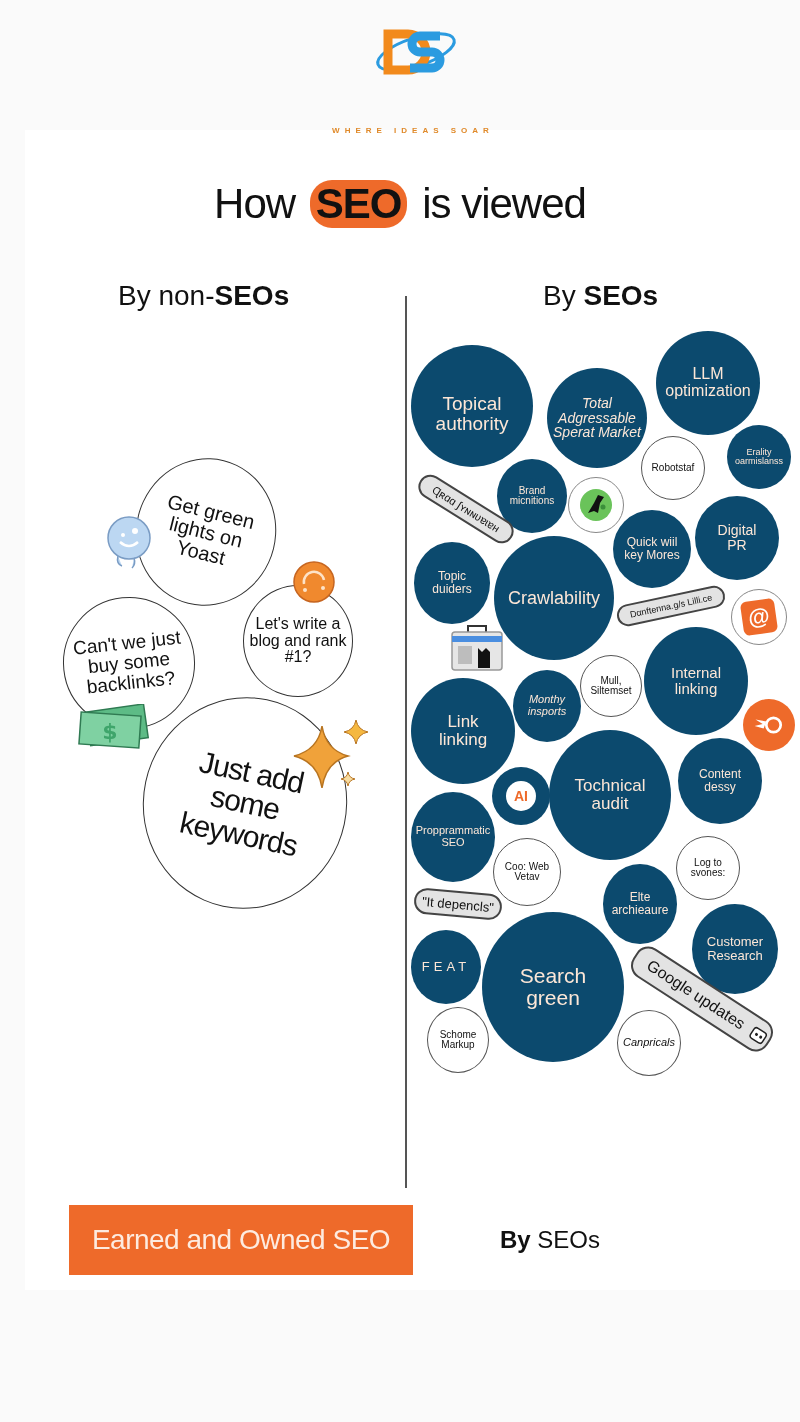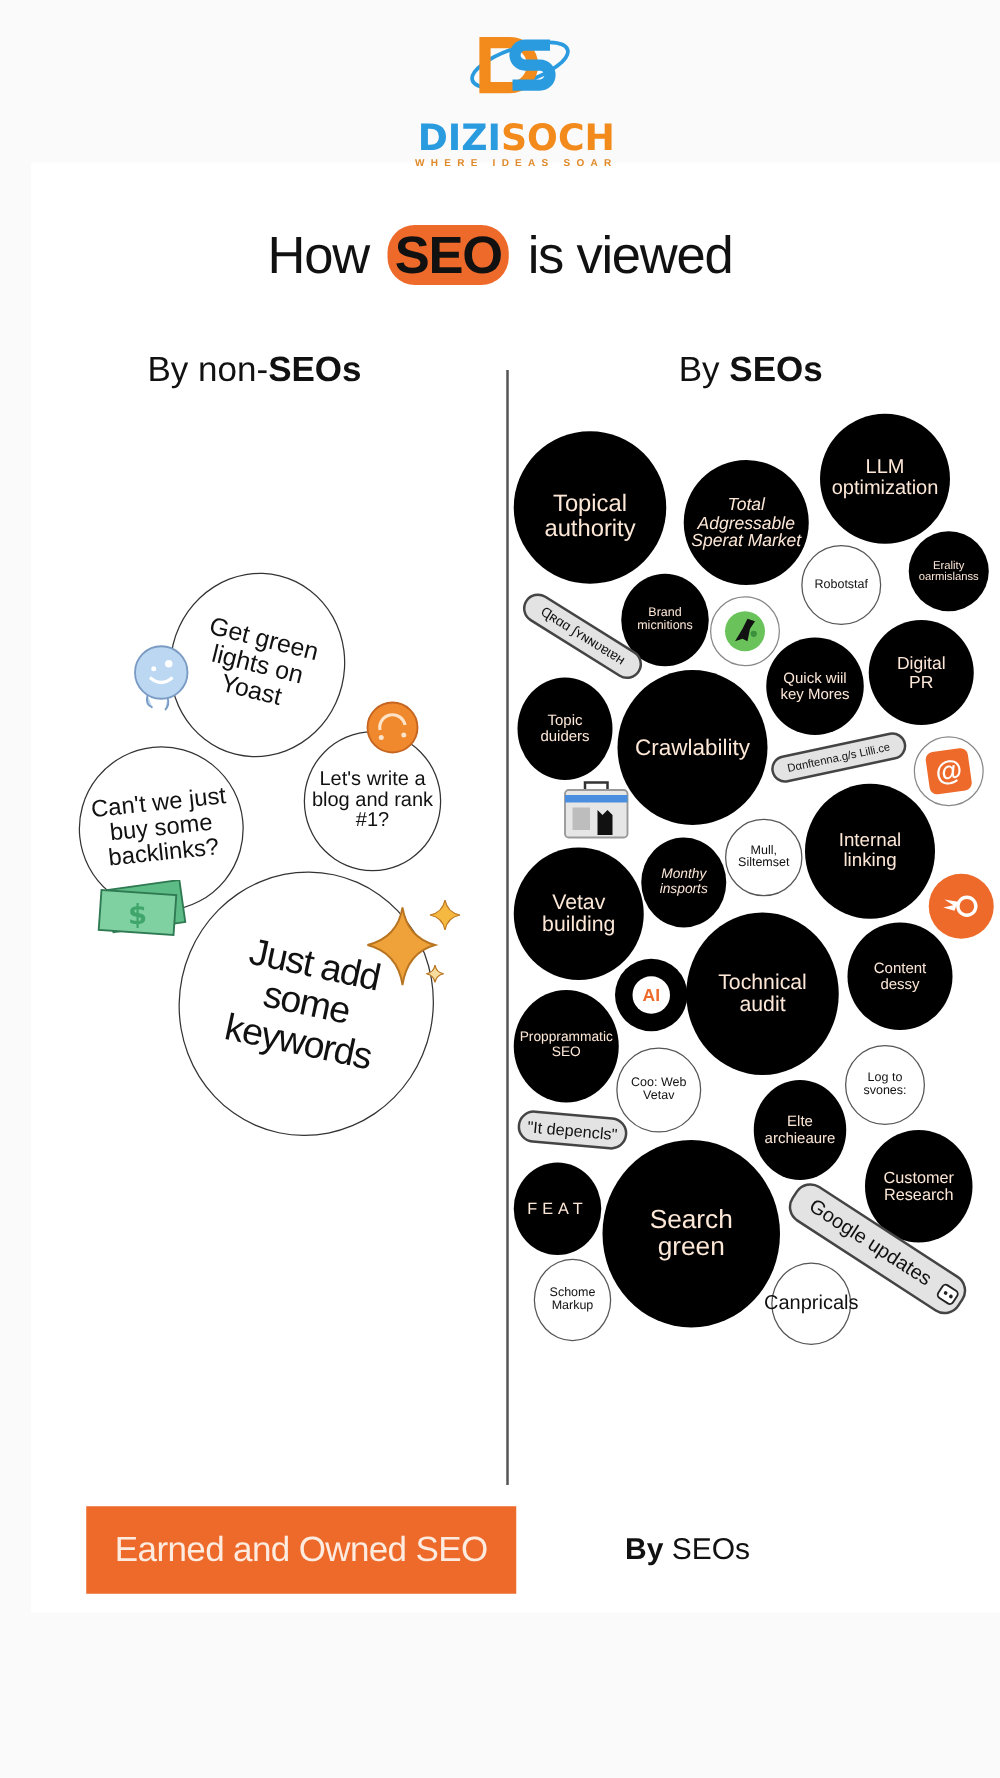--- a/index.html
+++ b/index.html
@@ -9,40 +9,39 @@
   .logo-mark{position:absolute;left:52px;top:0;width:90px;height:68px;}
   .logo-word{position:absolute;left:0;top:72px;width:190px;text-align:center;font-family:"DejaVu Sans",sans-serif;font-weight:bold;font-size:29px;letter-spacing:0px;line-height:32px;}
   .logo-word .b{color:#2b9be0;} .logo-word .o{color:#f28a1c;}
   .logo-tag{position:absolute;left:0;top:104px;width:190px;text-align:center;font-size:8px;letter-spacing:5px;color:#e08a2a;font-weight:bold;}
   .title{position:absolute;left:0;top:176px;width:800px;text-align:center;font-size:42px;line-height:56px;letter-spacing:-1px;}
   .title .pill{display:inline-block;background:#ee6a2a;border-radius:22px;padding:0 6px;font-weight:bold;margin:0 4px;line-height:48px;}
   .col-head{position:absolute;top:278px;font-size:28px;line-height:36px;}
   .col-head b{font-weight:bold;}
   .divider{position:absolute;left:405px;top:296px;width:1.5px;height:892px;background:#555;}
   .bub{position:absolute;border-radius:50%;display:flex;align-items:center;justify-content:center;text-align:center;box-sizing:border-box;line-height:1.05;}
-  .bub.o{background:#000000;color:#fde7d7;}
+  .bub.o{background:#0c4a6e;color:#fde7d7;}
   .bub.w{background:#fff;border:1.5px solid #555;color:#111;}
   .bub.ol{background:#fff;border:1.5px solid #333;color:#111;}
   .tag{position:absolute;background:#e3e3e3;border:2px solid #444;border-radius:14px;display:flex;align-items:center;justify-content:center;color:#111;font-size:13px;white-space:nowrap;box-sizing:border-box;}
   .icon-circ{position:absolute;border-radius:50%;display:flex;align-items:center;justify-content:center;box-sizing:border-box;}
   .footer-btn{position:absolute;left:69px;top:1205px;width:344px;height:70px;background:#ee6a2a;color:#fdebe0;font-size:28px;display:flex;align-items:center;justify-content:center;letter-spacing:-0.5px;}
   .footer-label{position:absolute;left:500px;top:1224px;font-size:24px;line-height:32px;}
 </style>
 </head>
 <body>
 
 <div class="card"></div>
 
 <div class="logo">
   <svg class="logo-mark" viewBox="0 0 90 68">
     <ellipse cx="46" cy="30" rx="40" ry="14" fill="none" stroke="#2b9be0" stroke-width="3" transform="rotate(-18 46 30)"></ellipse>
     <path d="M18 12 h20 a18 18 0 0 1 0 36 h-20 z" fill="none" stroke="#f28a1c" stroke-width="9"></path>
     <path d="M70 14 h-20 a8 8 0 0 0 0 16 h12 a8 8 0 0 1 0 16 h-22" fill="none" stroke="#2b9be0" stroke-width="9"></path>
   </svg>
-  <div class="logo-word"><span class="b">DIZI</span><span class="o">SOCH</span></div>
   <div class="logo-tag">WHERE IDEAS SOAR</div>
 </div>
 
 <div class="title">
   <span>How</span>
   <span class="pill">SEO</span>
   <span>is viewed</span>
 </div>
 
 <div class="col-head" style="left:118px;"><span>By non-</span><b>SEOs</b></div>
@@ -122,21 +121,21 @@
 <div class="bub o" style="left:644px;top:627px;width:104px;height:108px;font-size:15px;">
     <span style="width:80px;">Internal linking</span>
   </div>
 <div class="bub w" style="left:580px;top:655px;width:62px;height:62px;font-size:10px;">
     <span style="width:50px;">Mull, Siltemset</span>
   </div>
 <div class="bub o" style="left:513px;top:670px;width:68px;height:72px;font-size:11px;font-style:italic;">
     <span style="width:60px;">Monthy insports</span>
   </div>
 <div class="bub o" style="left:411px;top:678px;width:104px;height:106px;font-size:17px;">
-    <span style="width:80px;">Vetav building</span>
+    <span style="width:80px;">Link linking</span>
   </div>
 <div class="bub o" style="left:549px;top:730px;width:122px;height:130px;font-size:17px;">
     <span style="width:100px;">Tochnical audit</span>
   </div>
 <div class="bub o" style="left:678px;top:738px;width:84px;height:86px;font-size:12px;">
     <span style="width:70px;">Content dessy</span>
   </div>
 <div class="bub o" style="left:492px;top:767px;width:58px;height:58px;font-size:14px;">
   <span style="display:flex;align-items:center;justify-content:center;width:30px;height:30px;border-radius:50%;background:#fff;color:#ee6a2a;font-weight:bold;">AI</span>
 </div>
@@ -157,21 +156,21 @@
   </div>
 <div class="bub o" style="left:411px;top:930px;width:70px;height:74px;font-size:13px;letter-spacing:4px;">
     <span>FEAT</span>
   </div>
 <div class="bub o" style="left:482px;top:912px;width:142px;height:150px;font-size:21px;">
     <span style="width:80px;">Search green</span>
   </div>
 <div class="bub w" style="left:427px;top:1007px;width:62px;height:66px;font-size:10px;">
     <span style="width:50px;">Schome Markup</span>
   </div>
-<div class="bub w" style="left:617px;top:1010px;width:64px;height:66px;font-size:16px;">
+<div class="bub w" style="left:617px;top:1010px;width:64px;height:66px;font-size:11px;font-style:italic;">
     <span>Canpricals</span>
   </div>
 
 <div class="tag" style="left:412px;top:497px;width:108px;height:24px;transform:rotate(32deg);font-size:11px;">
     <span>Ɋʀɑɑ ∫ʏɴɴʋɐɩɐʜ</span>
   </div>
 <div class="tag" style="left:616px;top:595px;width:110px;height:22px;transform:rotate(-12deg);font-size:9px;">
     <span>Dαnftenna.g/s Lilli.ce</span>
   </div>
 <div class="tag" style="left:414px;top:891px;width:88px;height:26px;transform:rotate(5deg);font-size:13px;">

